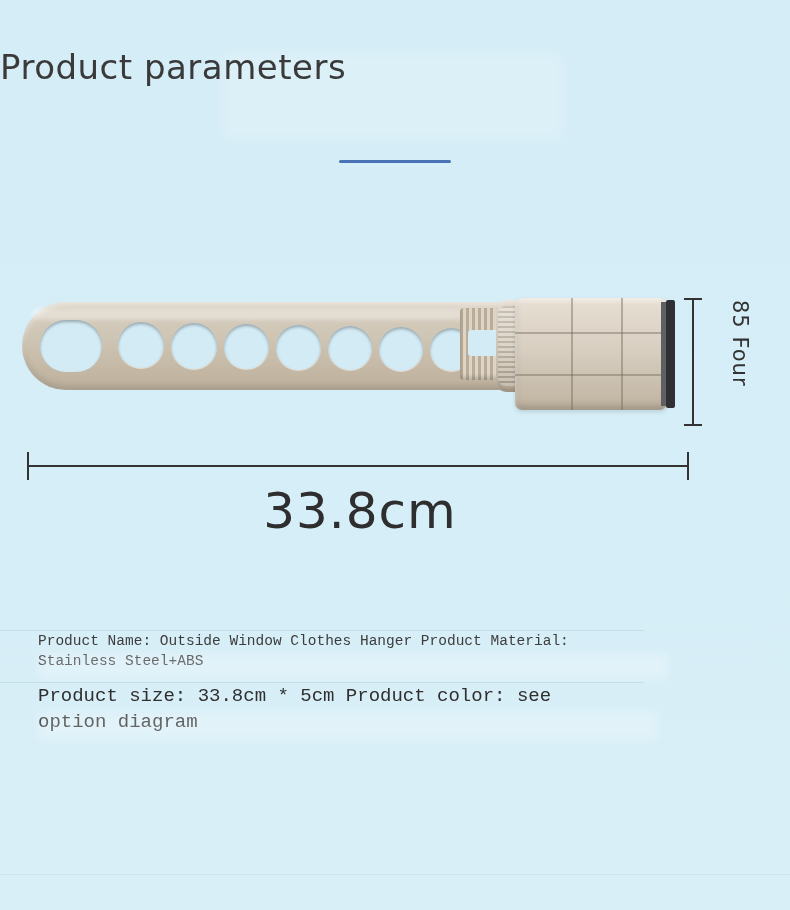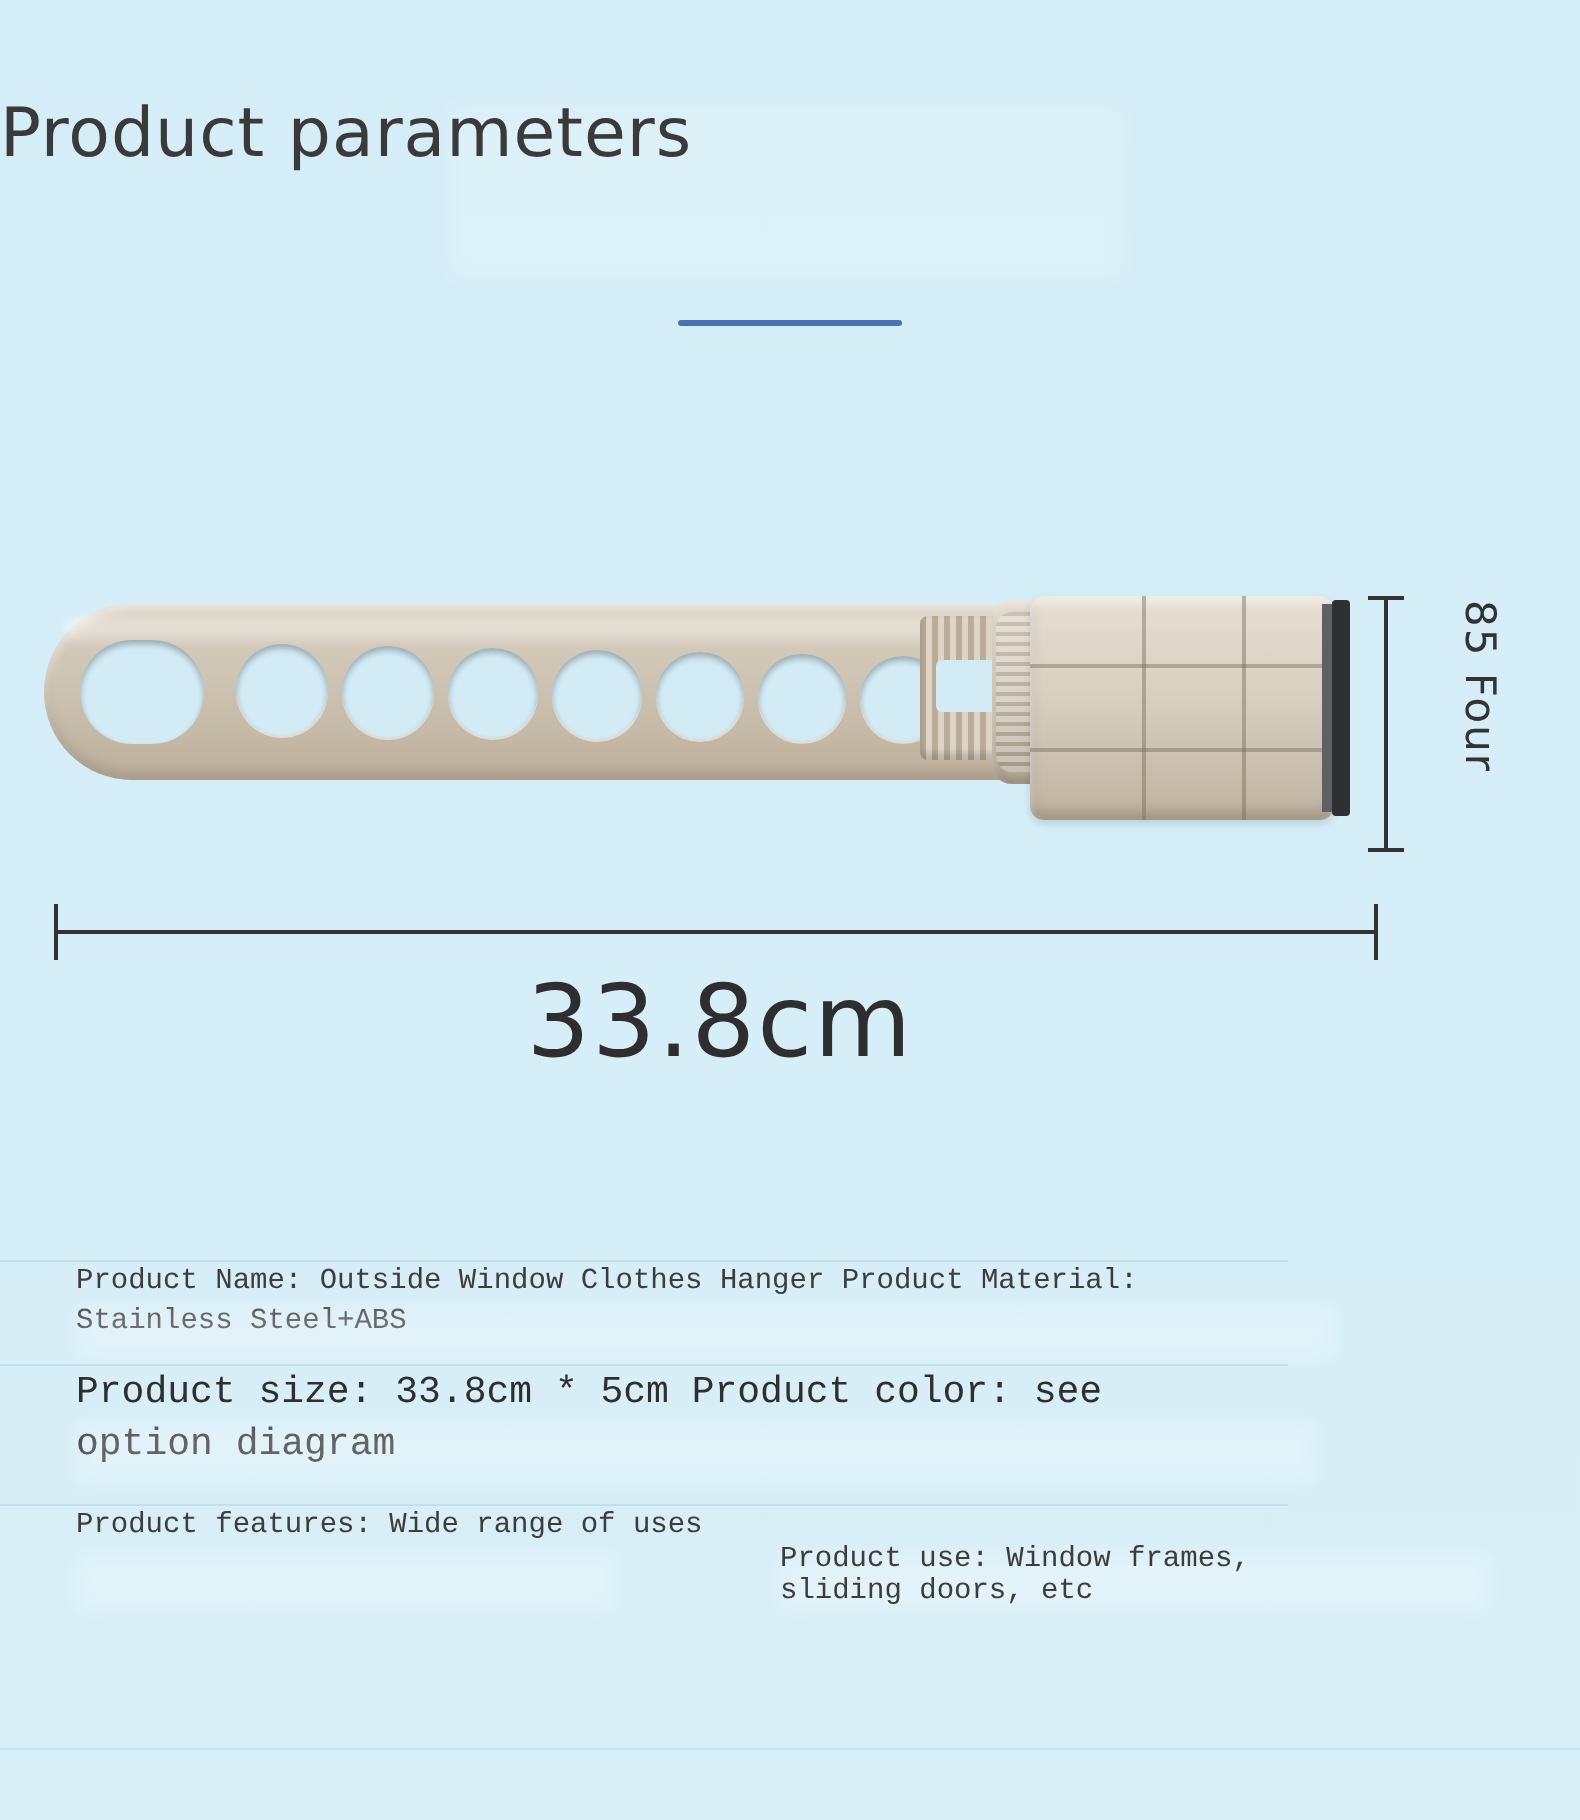--- a/index.html
+++ b/index.html
@@ -370,24 +370,18 @@
     <div class="spec-row r1">
       <div class="ghost-band" style="left:38px; top:22px; width:630px; height:26px;"></div>
       <div class="spec-text-sm">Product Name: Outside Window Clothes Hanger Product Material: Stainless Steel+ABS</div>
     </div>
 
     <div class="spec-row r2">
       <div class="ghost-band" style="left:38px; top:28px; width:620px; height:30px;"></div>
       <div class="spec-text-lg">Product size: 33.8cm * 5cm Product color: see option diagram</div>
     </div>
 
-    <div class="spec-row r3">
-      <div class="ghost-band" style="left:38px; top:24px; width:270px; height:28px;"></div>
-      <div class="ghost-band" style="left:390px; top:24px; width:355px; height:28px;"></div>
-      <div class="spec-text-sm">Product features: Wide range of uses</div>
-      <div class="spec-col-2">Product use: Window frames, sliding doors, etc</div>
-    </div>
 
   </div>
 
   <div class="bottom-bar"></div>
 
 </div>
 
 </body></html>

